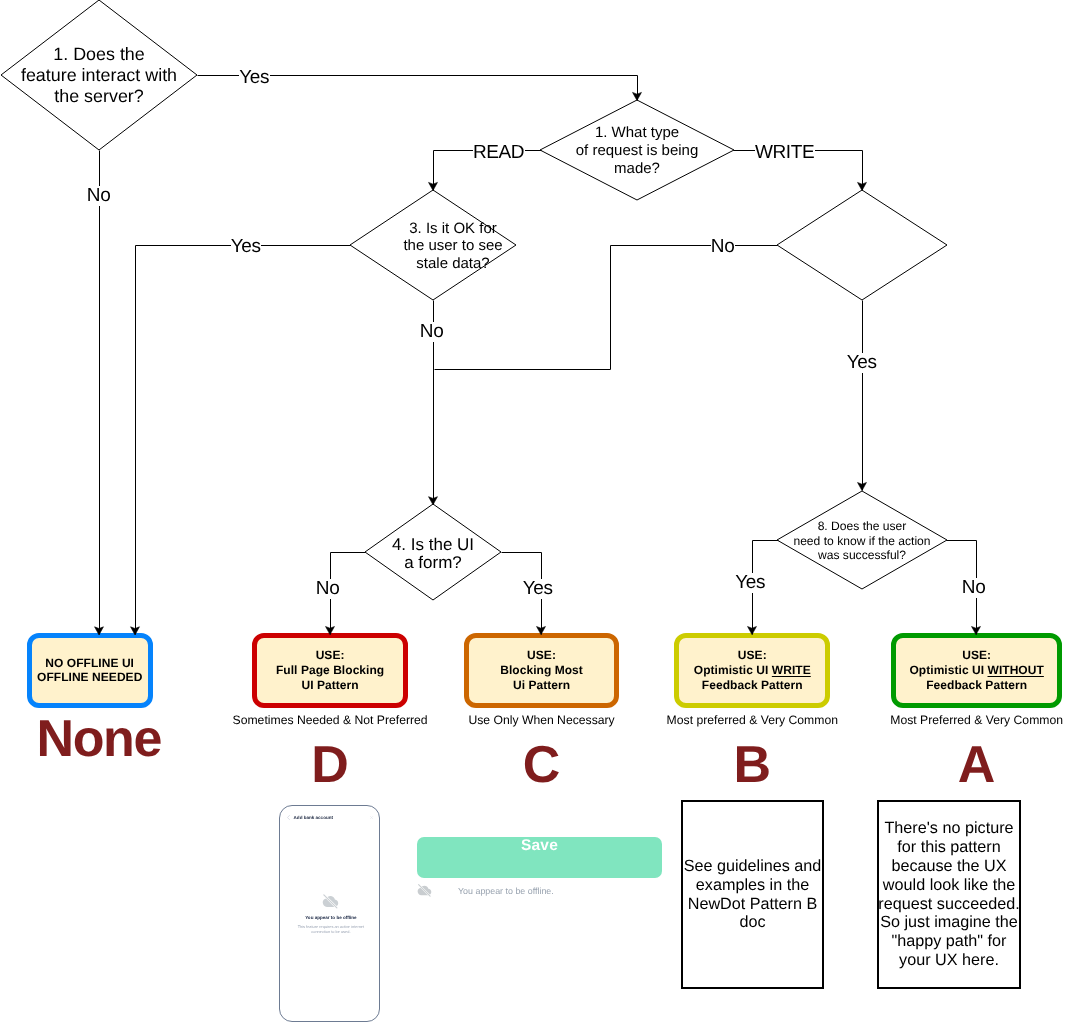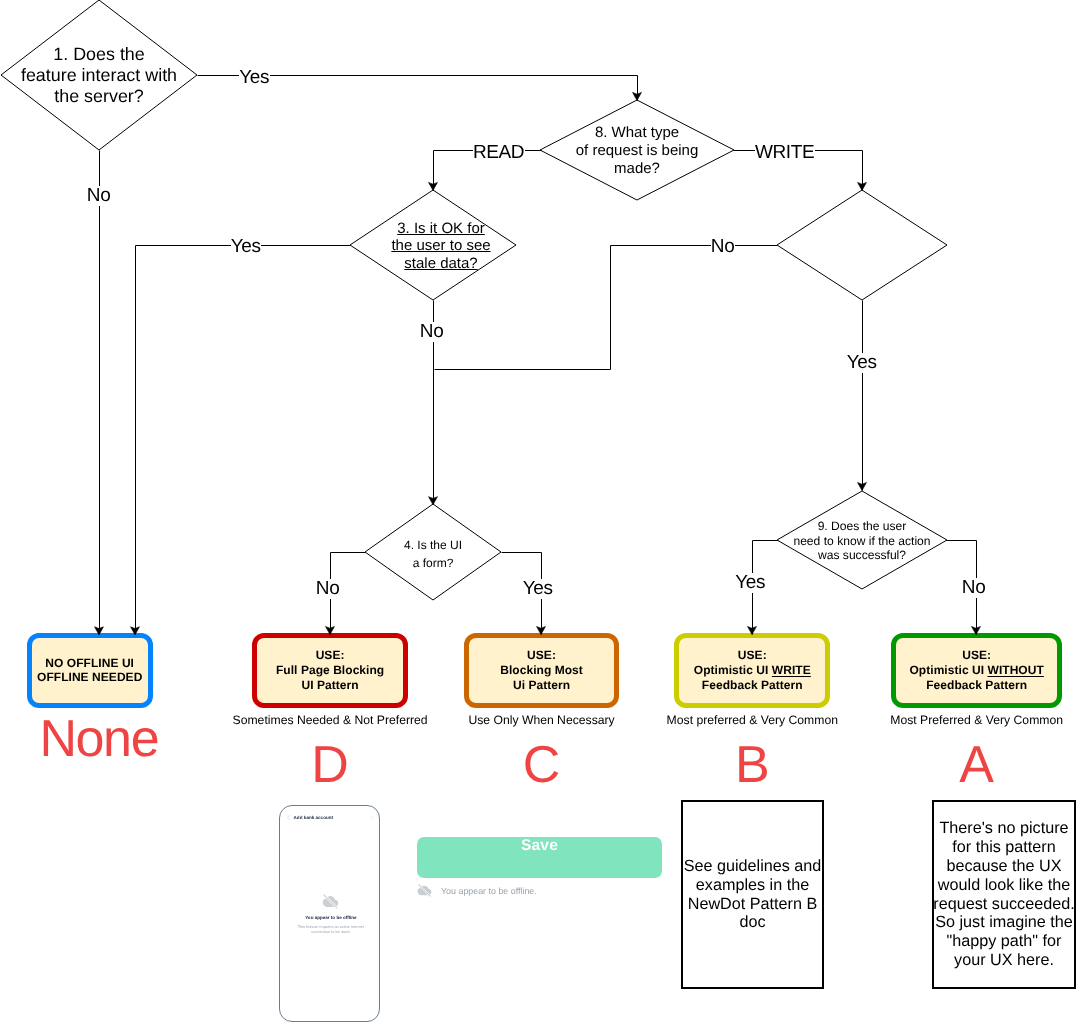--- a/index.html
+++ b/index.html
@@ -30,40 +30,40 @@
         border-radius:12px;display:flex;align-items:center;justify-content:center;}
   .term-txt{font-size:12px;line-height:14.6px;font-weight:bold;color:#000;
             text-align:center;letter-spacing:0.05px;}
   .term-txt u{text-decoration:underline;text-underline-offset:1.5px;}
 
   
   .caption{position:absolute;z-index:3;text-align:center;font-size:12.2px;color:#000;white-space:nowrap;}
 
   
   .grade{position:absolute;z-index:3;text-align:center;font-size:52px;line-height:52px;
-         font-weight:normal;color:#ef4444;letter-spacing:-1.4px;text-indent:-1.4px;}
+         font-weight:bold;color:#7f1d1d;letter-spacing:-1.4px;text-indent:-1.4px;}
 
   
   .note{position:absolute;z-index:3;box-sizing:border-box;border:2px solid #000;background:#fff;
         display:flex;align-items:center;justify-content:center;}
   .note-txt{font-size:16.2px;line-height:18.95px;color:#000;text-align:center;white-space:pre;}
 
   
   .phone{position:absolute;z-index:3;box-sizing:border-box;border:1.55px solid #6d7b92;
          border-radius:13px;background:#fff;overflow:hidden;}
   .phone-title{position:absolute;font-size:4.55px;font-weight:bold;color:#1f2a43;}
   .phone-h{font-size:4.55px;font-weight:bold;color:#1a2744;}
   .phone-p{font-size:3.9px;color:#9ba4b4;line-height:5px;white-space:pre;}
 
   
   .savebtn{position:absolute;z-index:3;box-sizing:border-box;background:#80e5bf;border-radius:7px;
            display:flex;align-items:flex-start;justify-content:center;}
   .savebtn span{color:#fff;font-weight:bold;font-size:15.5px;letter-spacing:0.2px;}
   .offline-row{position:absolute;z-index:3;display:flex;align-items:center;}
-  .offline-row span{color:#99a3b0;font-size:8.9px;margin-left:9px;}
+  .offline-row span{color:#99a3b0;font-size:8.9px;margin-left:26px;}
 </style>
 </head>
 <body>
 
 <div id="stage">
   <svg id="flow" width="1082" height="1032" viewBox="0 0 1082 1032">
       <path d="M 99 0 L 197 75 L 99 150 L 1 75 Z" fill="#ffffff" stroke="#000000" stroke-width="1"></path>
       <path d="M 637 100 L 734 150 L 637 200 L 540 150 Z" fill="#ffffff" stroke="#000000" stroke-width="1"></path>
       <path d="M 433 190 L 516 245 L 433 300 L 350 245 Z" fill="#ffffff" stroke="#000000" stroke-width="1"></path>
       <path d="M 433 504 L 501 552 L 433 600 L 365 552 Z" fill="#ffffff" stroke="#000000" stroke-width="1"></path>
@@ -89,29 +89,29 @@
       <polyline points="501.5,552.5 541.5,552.5 541.5,634.5" fill="none" stroke="#000000" stroke-width="1" stroke-linejoin="miter"></polyline>
       <path d="M 541 634.6 L 536.55 626.5 L 541 628.25 L 545.45 626.5 Z" fill="#000000" stroke="#000000" stroke-width="0.6" stroke-linejoin="miter"></path>
       <polyline points="778.5,540.5 752.5,540.5 752.5,634.5" fill="none" stroke="#000000" stroke-width="1" stroke-linejoin="miter"></polyline>
       <path d="M 752 634.6 L 747.55 626.5 L 752 628.25 L 756.45 626.5 Z" fill="#000000" stroke="#000000" stroke-width="0.6" stroke-linejoin="miter"></path>
       <polyline points="946.5,540.5 976.5,540.5 976.5,634.5" fill="none" stroke="#000000" stroke-width="1" stroke-linejoin="miter"></polyline>
       <path d="M 976 634.6 L 971.55 626.5 L 976 628.25 L 980.45 626.5 Z" fill="#000000" stroke="#000000" stroke-width="0.6" stroke-linejoin="miter"></path>
     </svg>
 <div class="dia-label" style="left:-6px;top:43.75px;width:210px;font-size:17.9px;line-height:21.3px;">1. Does the
 feature interact with
 the server?</div>
-    <div class="dia-label" style="left:532px;top:124.3px;width:210px;font-size:15px;line-height:17.8px;">8. What type
+    <div class="dia-label" style="left:532px;top:124.3px;width:210px;font-size:15px;line-height:17.8px;">1. What type
 of request is being
 made?</div>
-    <div class="dia-label" style="left:346px;top:219.60000000000002px;width:190px;font-size:15px;line-height:17.8px;text-decoration:underline;">3. Is it OK for
+    <div class="dia-label" style="left:358px;top:219.60000000000002px;width:190px;font-size:15px;line-height:17.8px;">3. Is it OK for
 the user to see
 stale data?</div>
-    <div class="dia-label" style="left:348px;top:536.4px;width:170px;font-size:12px;line-height:18.1px;">4. Is the UI
+    <div class="dia-label" style="left:348px;top:536.4px;width:170px;font-size:17px;line-height:18.1px;">4. Is the UI
 a form?</div>
-    <div class="dia-label" style="left:752px;top:519.4px;width:220px;font-size:12.1px;line-height:14.4px;">9. Does the user
+    <div class="dia-label" style="left:752px;top:519.4px;width:220px;font-size:12.1px;line-height:14.4px;">8. Does the user
 need to know if the action
 was successful?</div>
     <div class="edge-label" style="left:214.5px;top:67.5px;width:80px;"><span>Yes</span></div>
     <div class="edge-label" style="left:59px;top:186px;width:80px;"><span>No</span></div>
     <div class="edge-label" style="left:459px;top:142.5px;width:80px;"><span>READ</span></div>
     <div class="edge-label" style="left:745px;top:142.5px;width:80px;"><span>WRITE</span></div>
     <div class="edge-label" style="left:206px;top:237px;width:80px;"><span>Yes</span></div>
     <div class="edge-label" style="left:392px;top:322px;width:80px;"><span>No</span></div>
     <div class="edge-label" style="left:683px;top:237px;width:80px;"><span>No</span></div>
     <div class="edge-label" style="left:822px;top:353px;width:80px;"><span>Yes</span></div>
@@ -147,21 +147,21 @@
         <div class="term-txt"><span>USE:</span><br><span>Optimistic UI </span><u>WITHOUT</u><br><span>Feedback Pattern</span></div>
       </div>
     <div class="caption" style="left:826.65px;top:713px;width:300px;">Most Preferred &amp; Very Common</div>
     <div class="grade" style="left:876.65px;top:738.5px;width:200px;">A</div>
     <div class="note" style="left:681px;top:800px;width:143px;height:189px;">
       <div class="note-txt" style="width:160px;">See guidelines and
 examples in the
 NewDot Pattern B
 doc</div>
     </div>
-    <div class="note" style="left:932px;top:800px;width:144px;height:189px;">
+    <div class="note" style="left:877px;top:800px;width:144px;height:189px;">
       <div class="note-txt" style="width:160px;">There's no picture
 for this pattern
 because the UX
 would look like the
 request succeeded.
 So just imagine the
 "happy path" for
 your UX here.</div>
     </div>
     <div class="phone" style="left:279.4px;top:805px;width:101px;height:217px;">

